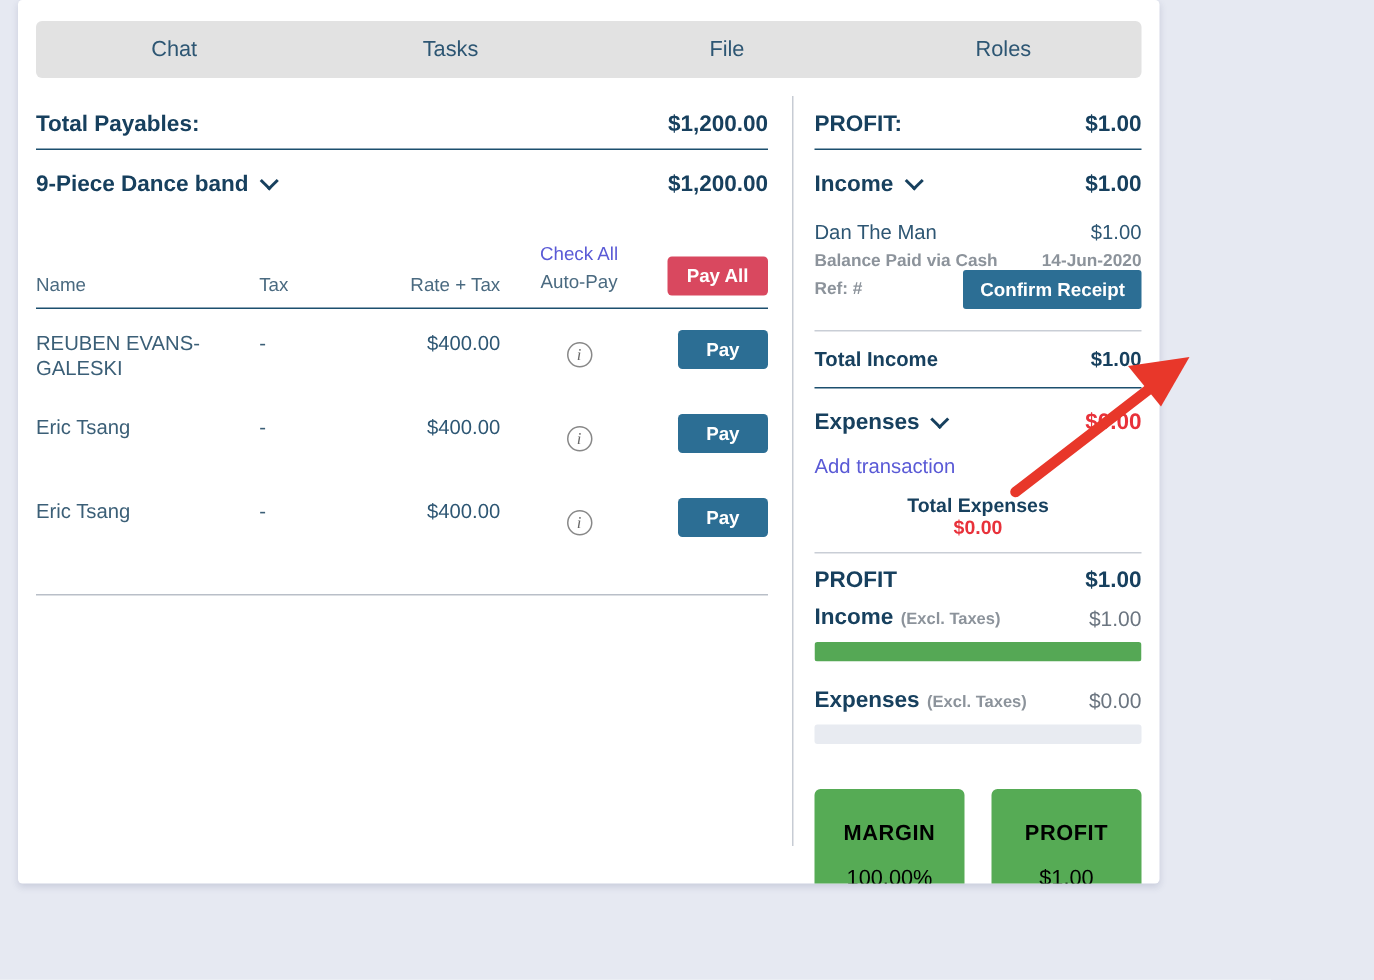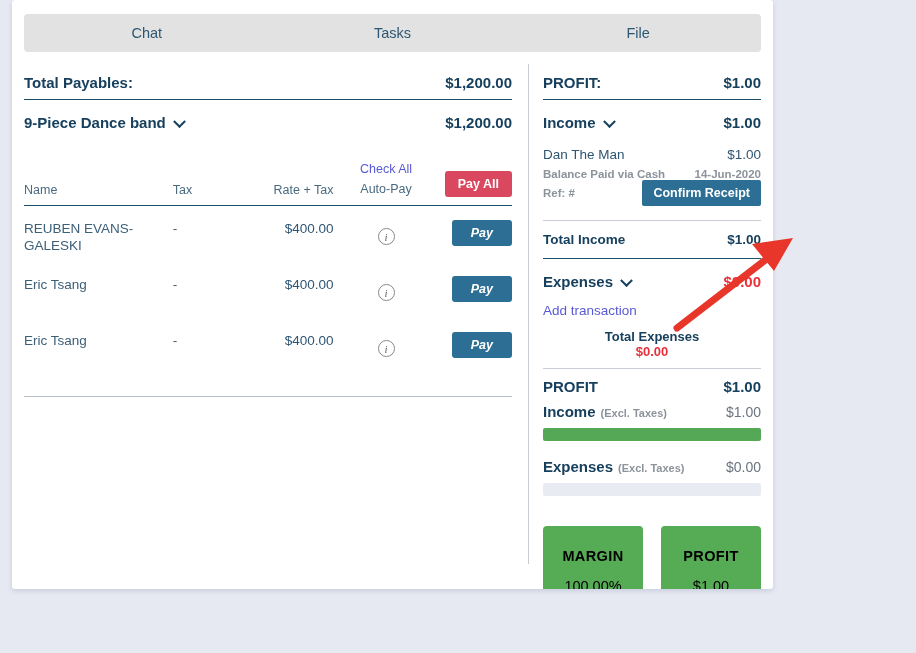--- a/index.html
+++ b/index.html
@@ -218,21 +218,20 @@
   }
   .pay-btn {
     background: #2c6e94;
     color: #fff;
     font-size: 12.5px;
     font-weight: bold;
     border: none;
     border-radius: 3px;
     padding: 6px 19px;
     cursor: pointer;
-    font-style: italic;
   }
   .tbl-footer-hr {
     height: 1px;
     background: #b9bfc8;
     margin-top: 22px;
   }
 
   
   .r-head { padding-top: 10px; }
   .r-section { padding-top: 14px; }
@@ -346,20 +345,23 @@
     <div class="subtabs">
       <div class="subtab">
         <span>Chat</span>
       </div>
       <div class="subtab">
         <span>Tasks</span>
       </div>
       <div class="subtab">
         <span>File</span>
       </div>
+      <div class="subtab">
+        <span>Roles</span>
+      </div>
     </div>
 
     <div class="body-cols">
 
       <div class="col-left">
 
         <div class="row total-payables">
           <span class="lbl-bold">Total Payables:</span>
           <span class="amt-bold">$1,200.00</span>
         </div>

